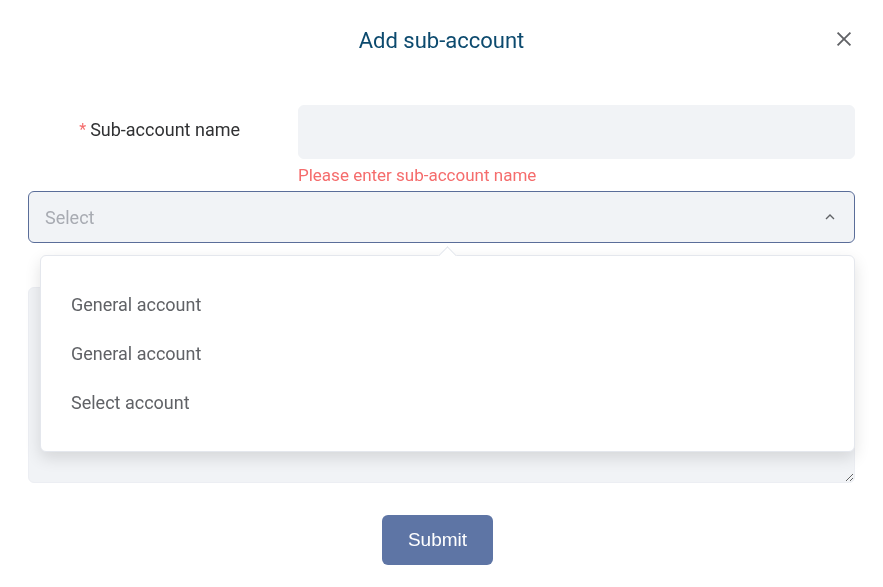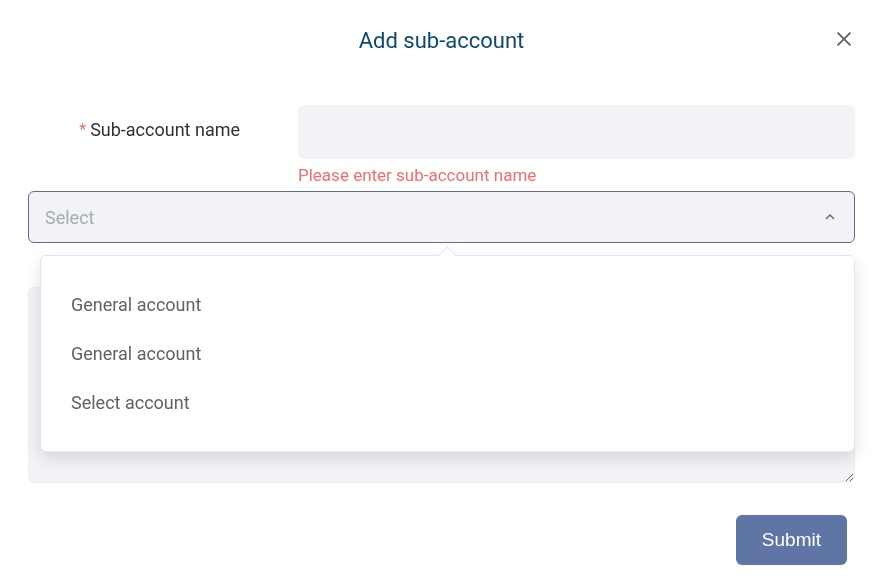--- a/index.html
+++ b/index.html
@@ -163,21 +163,21 @@
       color: #303133;
       outline: none;
       resize: vertical;
       font-family: inherit;
     }
     .textarea-input::placeholder {
       color: #c0c4cc;
     }
     .footer {
       display: flex;
-      justify-content: flex-end;
+      justify-content: center;
       margin-top: 28px;
       padding-right: 8px;
     }
     .submit-btn {
       background: #5e75a5;
       color: #fff;
       border: none;
       border-radius: 6px;
       padding: 14px 26px;
       font-size: 19px;

